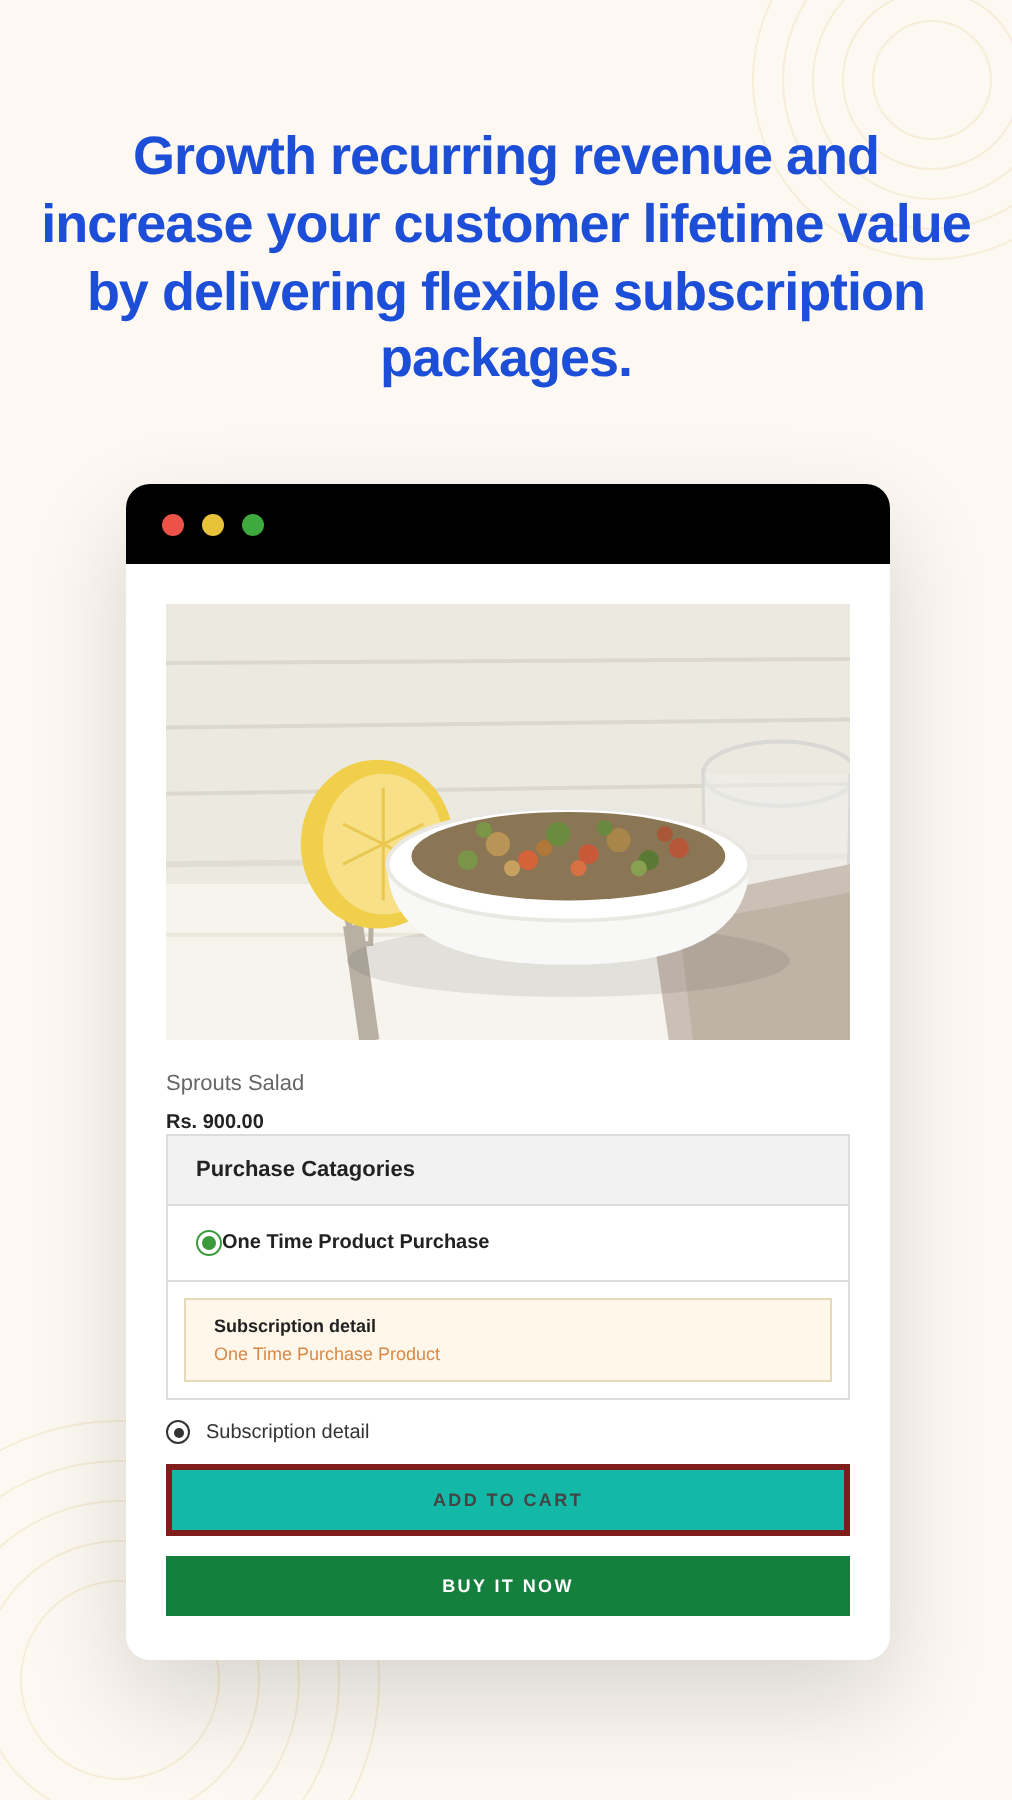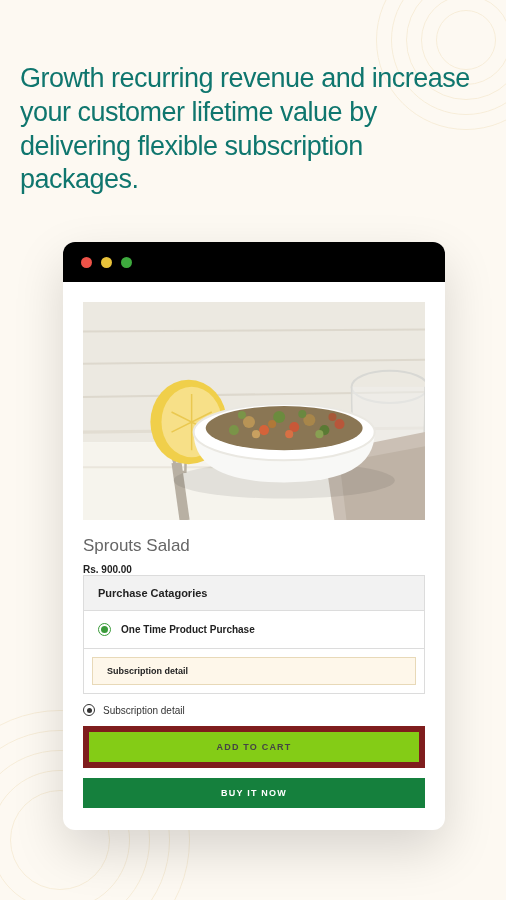--- a/index.html
+++ b/index.html
@@ -39,24 +39,25 @@
       position: absolute;
       border: 1px solid #d4a84a;
       border-radius: 50%;
     }
     
     .headline {
       position: absolute;
       top: 62px;
       left: 20px;
       right: 20px;
+      text-align: center;
       font-size: 27px;
-      font-weight: 400;
+      font-weight: 700;
       line-height: 1.25;
-      color: #0f766e;
+      color: #1d4ed8;
       letter-spacing: -0.5px;
     }
     
     .browser-window {
       position: absolute;
       top: 242px;
       left: 63px;
       width: 382px;
       background: #fff;
       border-radius: 12px;
@@ -94,21 +95,21 @@
       position: relative;
       overflow: hidden;
     }
     
     .product-image svg {
       width: 100%;
       height: 100%;
     }
     
     .product-title {
-      font-size: 17px;
+      font-size: 11px;
       color: #666;
       margin-top: 16px;
       font-weight: 400;
     }
     
     .product-price {
       font-size: 10px;
       font-weight: 700;
       margin-top: 8px;
       color: #222;
@@ -124,21 +125,20 @@
       font-size: 11px;
       font-weight: 700;
       color: #222;
       border-bottom: 1px solid #dcdcdc;
     }
     
     .purchase-option {
       padding: 12px 14px;
       display: flex;
       align-items: center;
-      gap: 10px;
       border-bottom: 1px solid #dcdcdc;
       font-size: 10px;
       font-weight: 700;
       color: #222;
     }
     
     .purchase-option:last-of-type {
       border-bottom: none;
     }
     
@@ -218,22 +218,22 @@
       margin-top: 10px;
       font-size: 9px;
       font-weight: 700;
       letter-spacing: 1.2px;
       text-align: center;
       cursor: pointer;
       border: none;
     }
     
     .btn-outline {
-      background: #84cc16;
-      border: 6px solid #7f1d1d;
+      background: #14b8a6;
+      border: 3px solid #7f1d1d;
       color: #444;
     }
     
     .btn-primary {
       background: #15803d;
       color: #fff;
     }
   </style>
 </head>
 <body>
@@ -319,20 +319,21 @@
       <div class="purchase-header">Purchase Catagories</div>
 
       <div class="purchase-option">
         <div class="radio-circle selected"></div>
         <span>One Time Product Purchase</span>
       </div>
 
 
       <div class="sub-detail-box">
         <div class="sub-detail-label">Subscription detail</div>
+        <div class="sub-detail-text">One Time Purchase Product</div>
       </div>
     </div>
     
     <div class="sub-detail-row">
       <div class="bullseye"></div>
       <span>Subscription detail</span>
     </div>
     
     <button class="btn btn-outline">ADD TO CART</button>
     <button class="btn btn-primary">BUY IT NOW</button>

